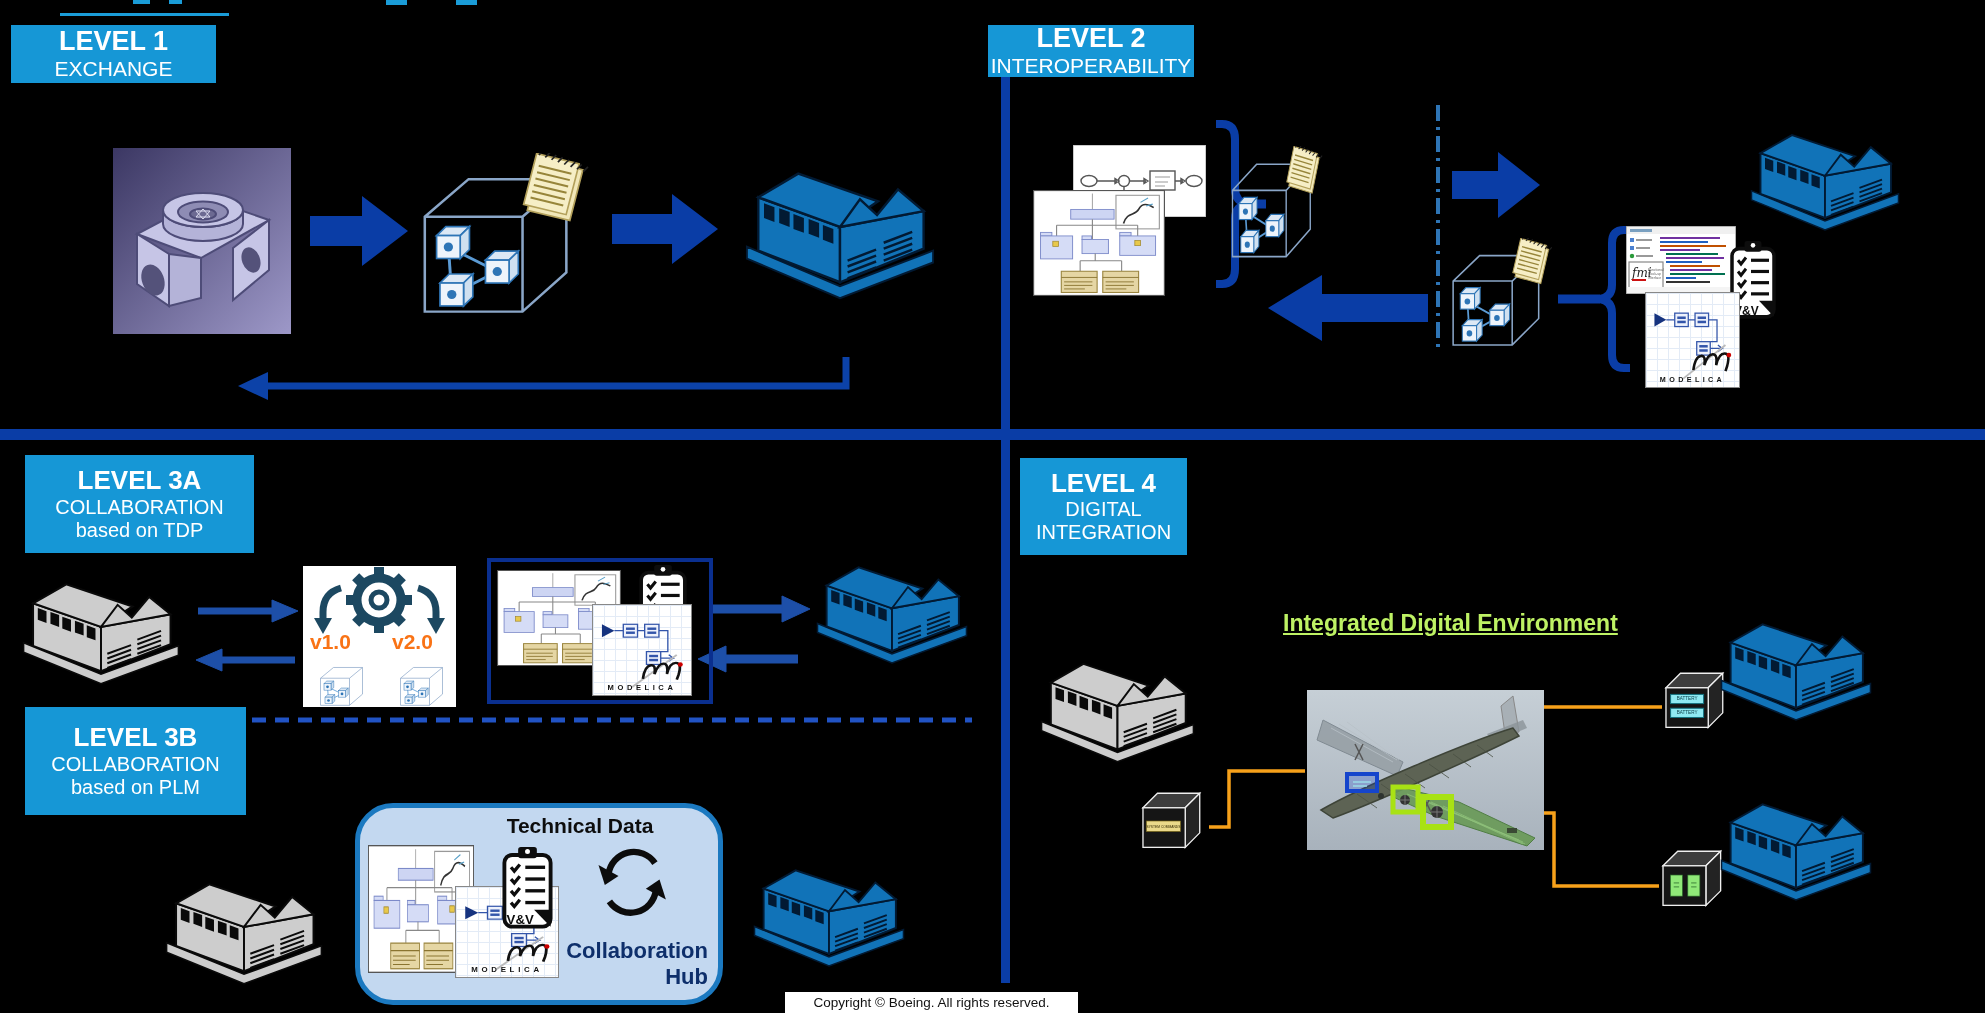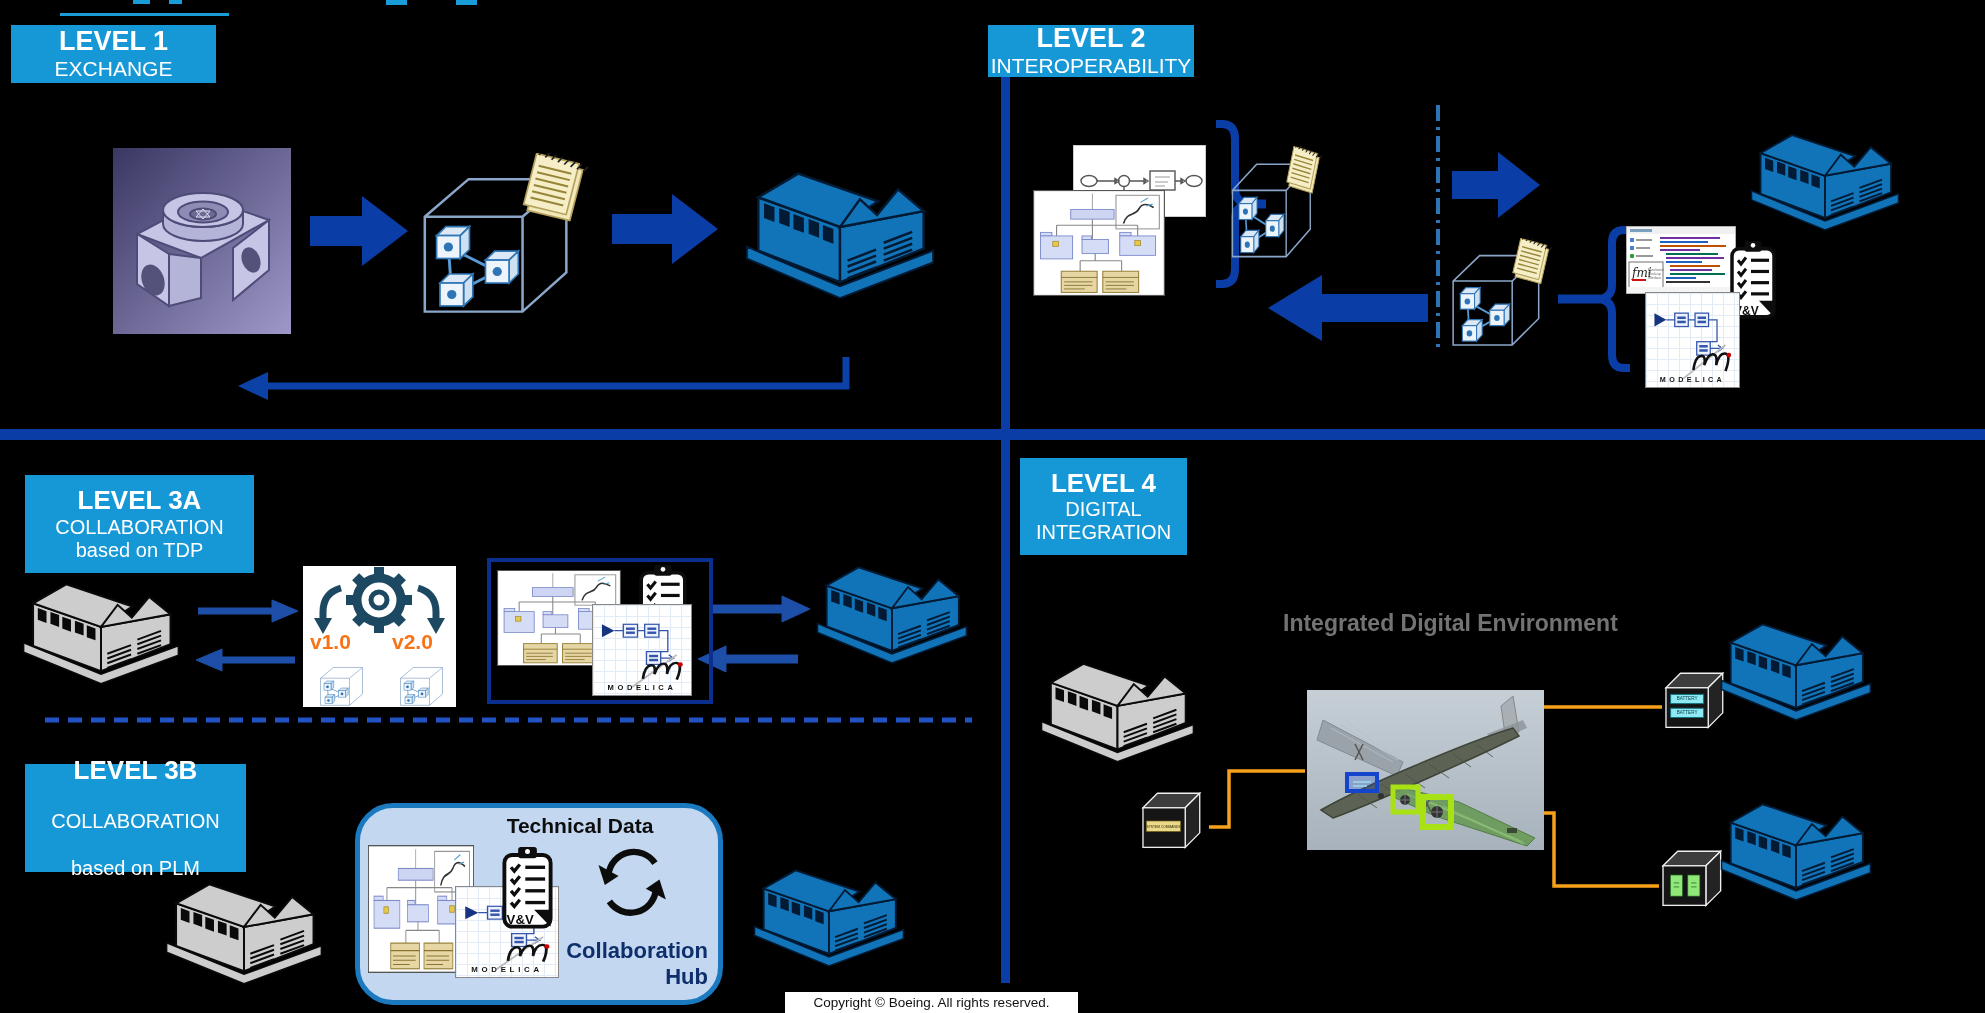--- a/index.html
+++ b/index.html
@@ -12,21 +12,21 @@
   .hdr3 .t{font-size:26px;} .hdr3 .s{font-size:20px;}
   .whitebox{background:#fff;}
   .panel3b{background:#c3d8f0;border:5px solid #1b79c0;border-radius:38px;}
   .l3a-frame{border:4px solid #0a2f8f;}
   .factory-blue{--f-fill:#1173b8;--f-stroke:#021a33;--f-win:#021a33;}
   .factory-gray{--f-fill:#cdcdcd;--f-stroke:#0a0a0a;--f-win:#0a0a0a;}
   .cube.no-doc .cube-doc{display:none;}
   .modelica-grid{background-color:#fff;
     background-image:linear-gradient(#e3ebf6 1px,transparent 1px),linear-gradient(90deg,#e3ebf6 1px,transparent 1px);
     background-size:11px 11px;border:1.5px solid #888;}
-  .txt-ide{color:#737373;font-weight:bold;font-size:23px;}
+  .txt-ide{color:#bef264;font-weight:bold;font-size:23px;text-decoration:underline;}
   .txt-td{color:#0d0d0d;font-weight:bold;font-size:21px;text-align:center;}
   .txt-hub{color:#0e2f6b;font-weight:bold;font-size:22px;text-align:right;line-height:1.2;}
   .txt-v{color:#f97316;font-weight:bold;font-size:21px;}
   .copybar{background:#fff;color:#111;font-size:13.5px;display:flex;align-items:center;justify-content:center;}
   svg{display:block;}
 </style>
 </head>
 <body>
 
 <svg class="abs" style="left:0;top:0" width="1985" height="1013" viewBox="0 0 1985 1013">
@@ -356,21 +356,21 @@
       <rect x="61" y="33" width="10" height="3" fill="#3355aa"></rect>
     <rect x="63" y="62" width="10" height="3" fill="#3355aa"></rect>
       <rect x="63" y="67" width="10" height="3" fill="#3355aa"></rect>
     <path d="M44,102 L94,62" stroke="#bbb" stroke-width="2.2" fill="none"></path>
     <path d="M56,92 q2,-16 9,-17 q6,-1 4,11 q4,-13 10,-13 q6,0 4,13 q3,-14 10,-14 q7,0 3,15 l-2,6" stroke="#111" stroke-width="3" fill="none"></path>
     <circle cx="98" cy="74" r="2.8" fill="#cc0000"></circle>
     <text x="55" y="106" text-anchor="middle" font-family="Liberation Sans, sans-serif" font-size="8.5" font-weight="bold" letter-spacing="4" fill="#111">MODELICA</text>
   </svg>
 </div>
 
-<div class="abs hdr hdr3" style="left:25px;top:455px;width:229px;height:98px;margin-top:20px;">
+<div class="abs hdr hdr3" style="left:25px;top:455px;width:229px;height:98px;">
   <div class="t">LEVEL 3A</div>
   <div class="s">COLLABORATION</div>
   <div class="s">based on TDP</div>
 </div>
 <div class="abs factory-gray" style="left:22px;top:556px;width:158px;height:134px;">
   <svg width="100%" height="100%" viewBox="0 0 200 170" preserveAspectRatio="none">
     <polygon points="2,110 100,150 198,114 198,126 100,162 2,122" fill="var(--f-fill)" stroke="var(--f-stroke)" stroke-width="2"></polygon>
     <polygon points="14,60 100,90 100,146 14,114" fill="var(--f-fill)" stroke="var(--f-stroke)" stroke-width="2.5"></polygon>
     <polygon points="100,90 100,146 188,112 188,74" fill="var(--f-fill)" stroke="var(--f-stroke)" stroke-width="2.5"></polygon>
     <polygon points="14,60 56,36 140,64 100,90" fill="var(--f-fill)" stroke="var(--f-stroke)" stroke-width="2.5"></polygon>
@@ -551,21 +551,21 @@
     <polygon points="20,66 31,70 31,85 20,81" fill="var(--f-win)"></polygon>
     <polygon points="36,71 47,75 47,90 36,86" fill="var(--f-win)"></polygon>
     <polygon points="51,77 62,81 62,96 51,92" fill="var(--f-win)"></polygon>
     <polygon points="67,82 78,86 78,101 67,97" fill="var(--f-win)"></polygon>
     <polygon points="82,88 93,92 93,107 82,103" fill="var(--f-win)"></polygon>
     <path d="M108,124 L138,113 M108,130 L138,119 M108,136 L138,125 M108,142 L138,131" stroke="var(--f-win)" stroke-width="2.5" fill="none"></path>
     <path d="M146,106 L176,95 M146,112 L176,101 M146,118 L176,107 M146,124 L176,113" stroke="var(--f-win)" stroke-width="2.5" fill="none"></path>
   </svg>
 </div>
 
-<div class="abs hdr hdr3" style="left:25px;top:764px;width:221px;height:108px;gap:24px;">
+<div class="abs hdr hdr3" style="left:25px;top:707px;width:221px;height:108px;">
   <div class="t">LEVEL 3B</div>
   <div class="s">COLLABORATION</div>
   <div class="s">based on PLM</div>
 </div>
 <div class="abs factory-gray" style="left:165px;top:856px;width:158px;height:134px;">
   <svg width="100%" height="100%" viewBox="0 0 200 170" preserveAspectRatio="none">
     <polygon points="2,110 100,150 198,114 198,126 100,162 2,122" fill="var(--f-fill)" stroke="var(--f-stroke)" stroke-width="2"></polygon>
     <polygon points="14,60 100,90 100,146 14,114" fill="var(--f-fill)" stroke="var(--f-stroke)" stroke-width="2.5"></polygon>
     <polygon points="100,90 100,146 188,112 188,74" fill="var(--f-fill)" stroke="var(--f-stroke)" stroke-width="2.5"></polygon>
     <polygon points="14,60 56,36 140,64 100,90" fill="var(--f-fill)" stroke="var(--f-stroke)" stroke-width="2.5"></polygon>

